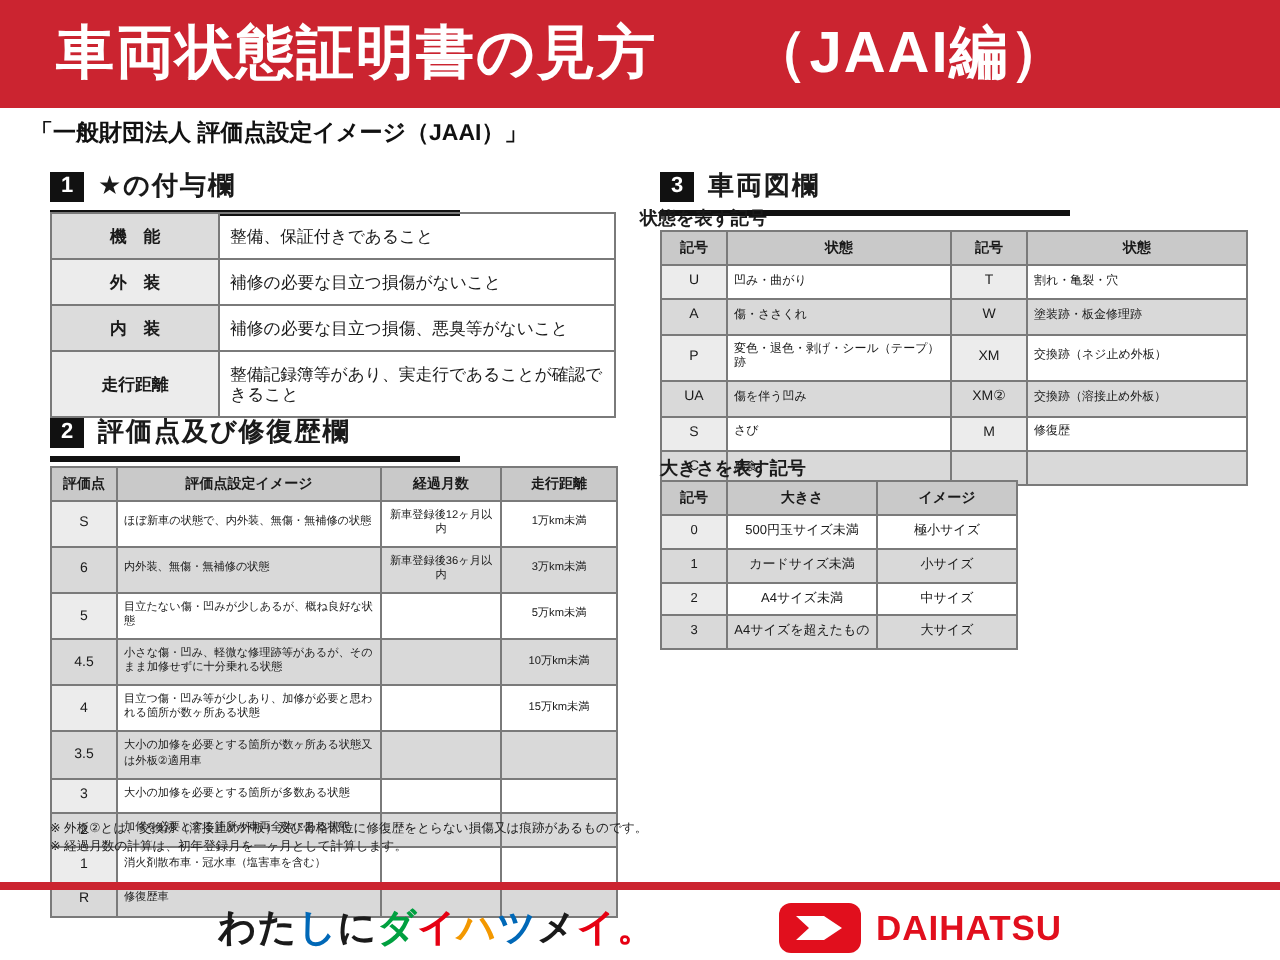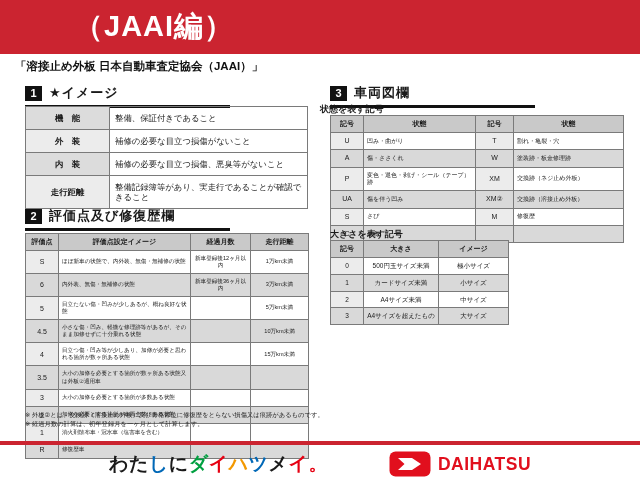--- a/index.html
+++ b/index.html
@@ -83,28 +83,29 @@
     display:flex; align-items:center; justify-content:center; gap:24px;
   }
   #slogan { font-size:19px; font-weight:bold; letter-spacing:0.5px; white-space:nowrap; }
   #brand { display:flex; align-items:center; gap:7px;margin-left:37px; }
   #brand-name { color:#e10f1d; font-weight:bold; font-size:17.5px; letter-spacing:0.5px; }
 </style>
 </head>
 <body>
 
 <div class="banner">
+  <span>車両状態証明書の見方</span>
   <span class="edition">（JAAI編）</span>
 </div>
 
-<div class="subtitle">「溶接止め外板 日本自動車査定協会（JAAI）」</div>
+<div class="subtitle">「一般財団法人 評価点設定イメージ（JAAI）」</div>
 
 <div class="section-header" id="sec1-header">
   <span class="badge">1</span>
-  <span class="section-title">★イメージ</span>
+  <span class="section-title">★の付与欄</span>
 </div>
 
 <table id="table1">
   <tbody id="t1-body">
       <tr>
         <td class="c0">機　能</td>
         <td class="c1">整備、保証付きであること</td>
       </tr>
       <tr>
         <td class="c0">外　装</td>

